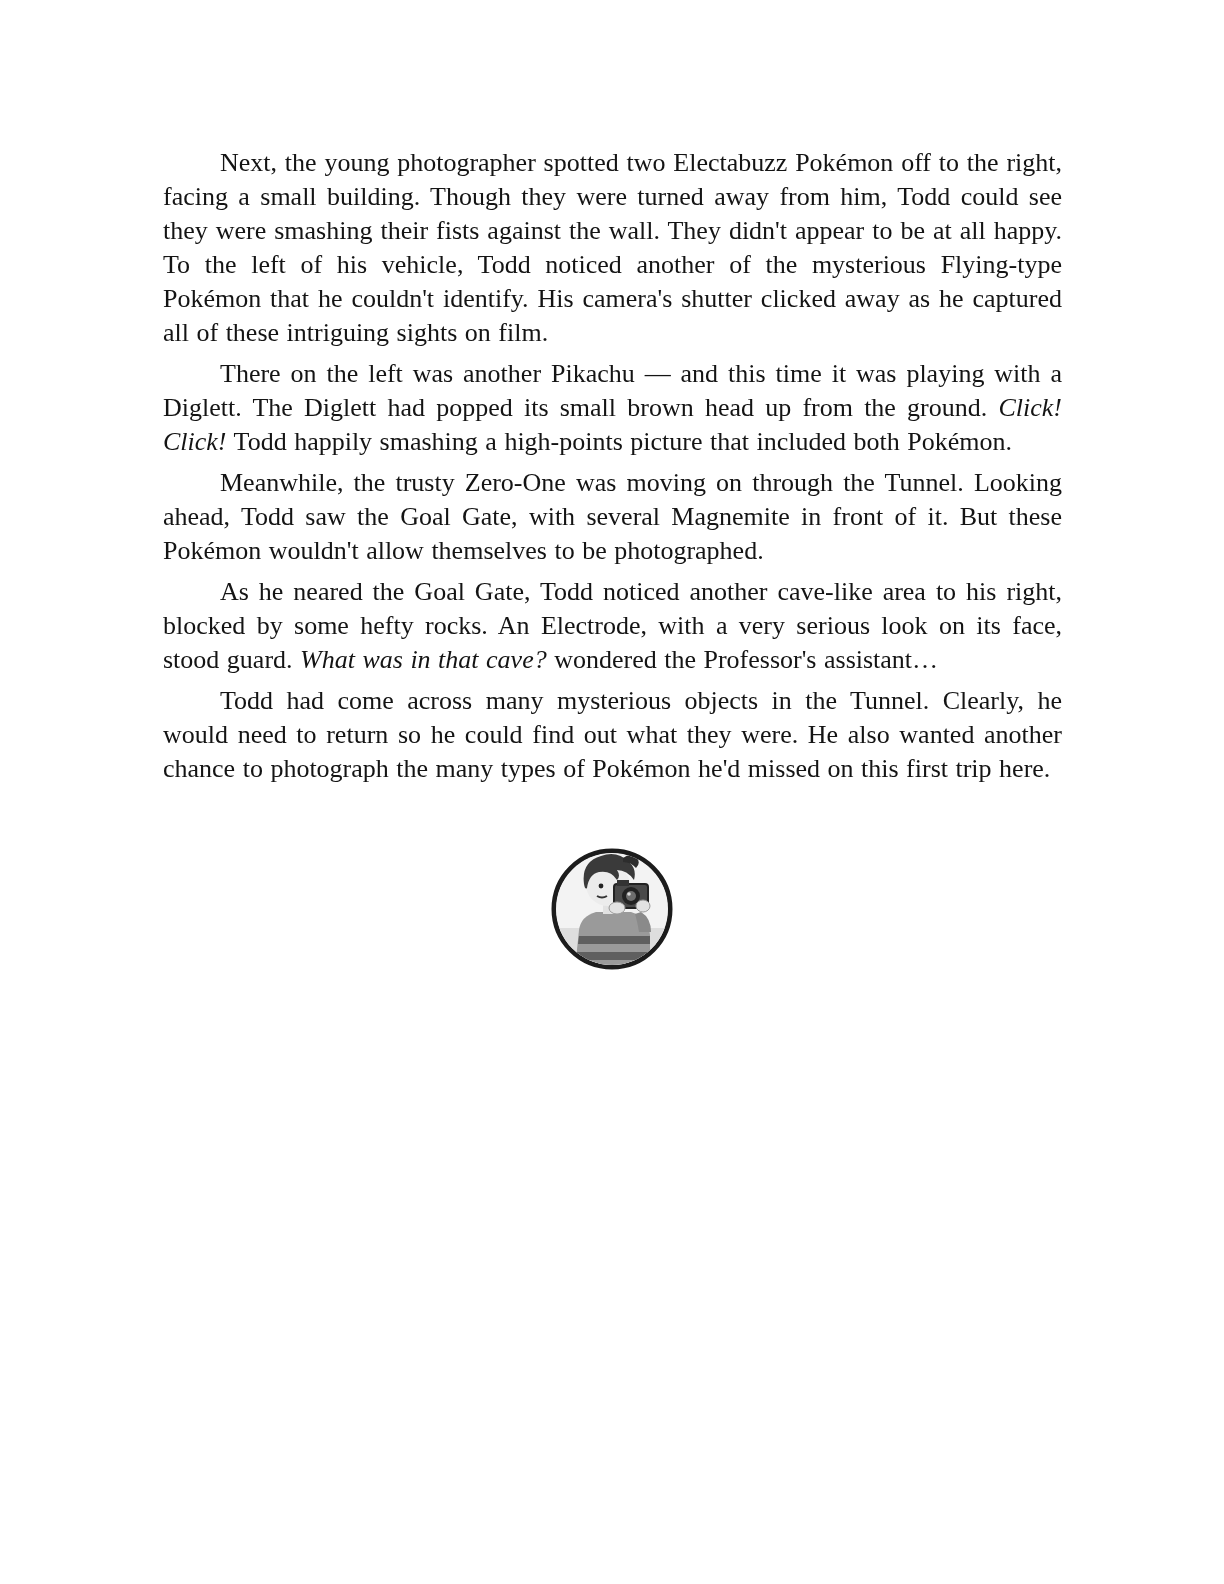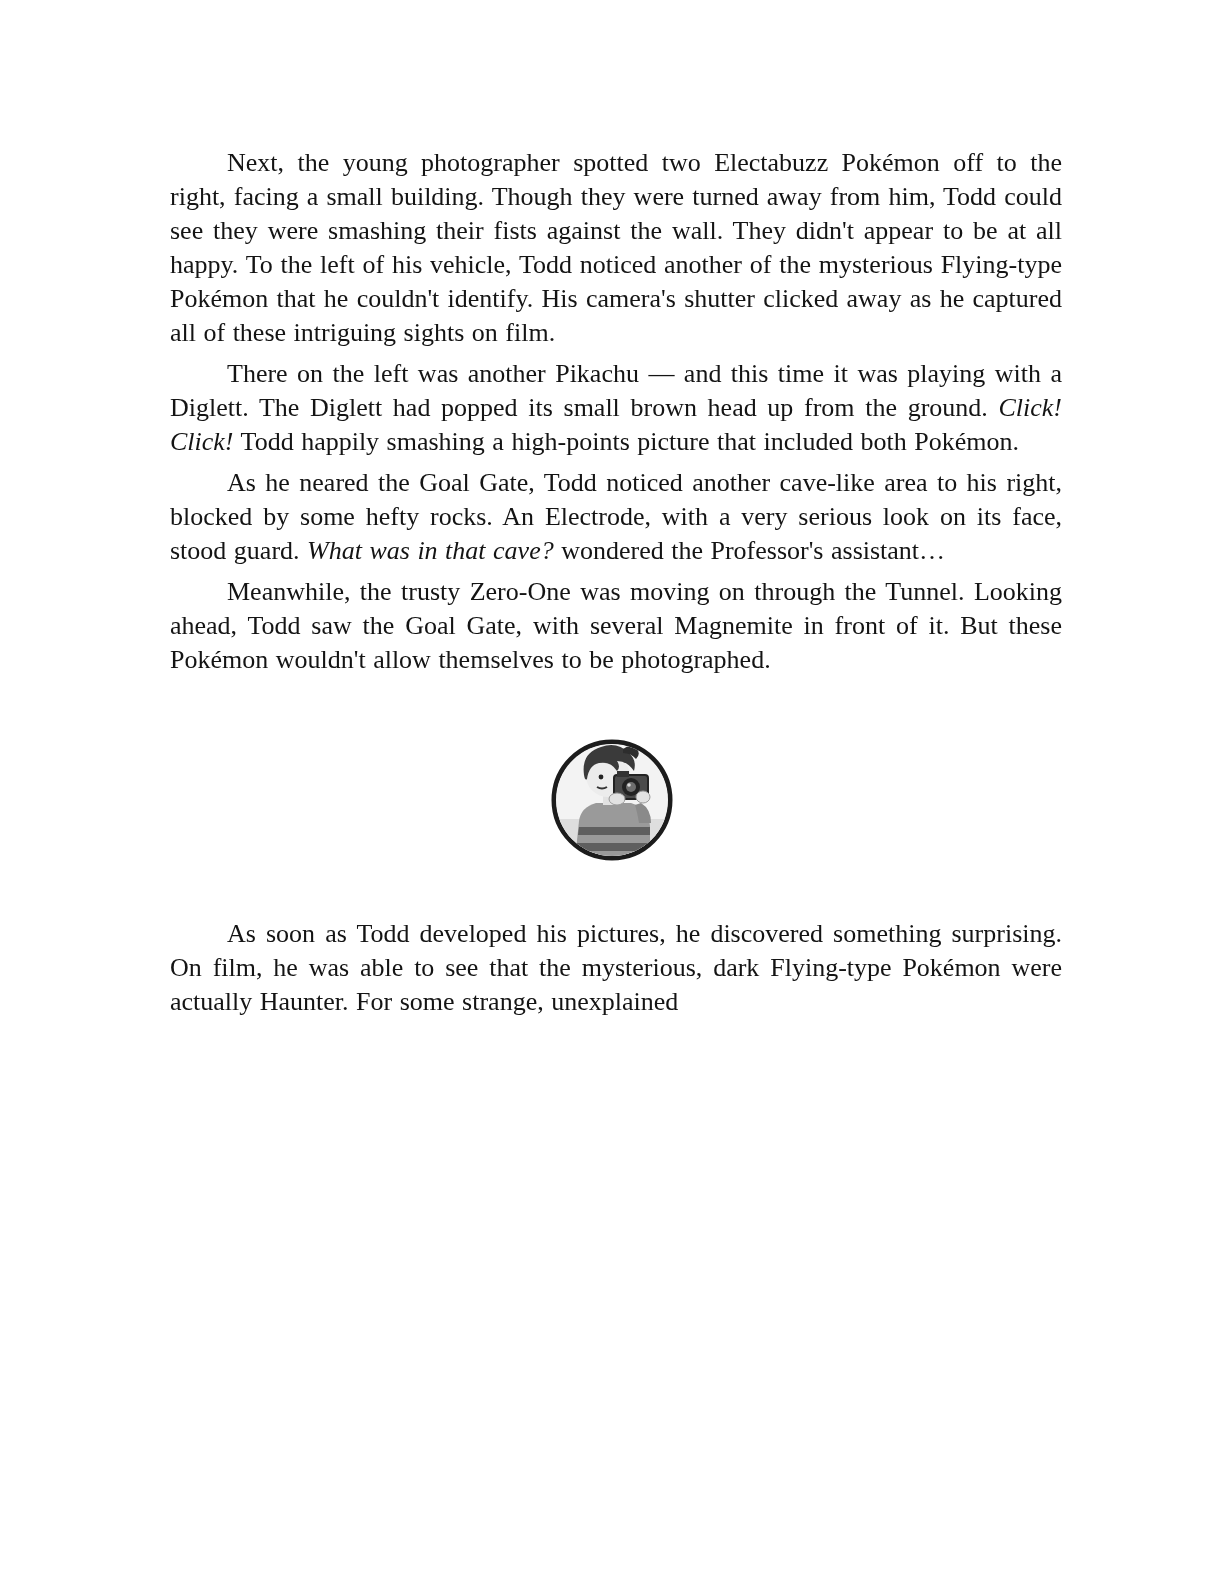--- a/index.html
+++ b/index.html
@@ -14,21 +14,21 @@
     color: #141414;
     overflow: hidden;
   }
   .page {
     box-sizing: border-box;
     width: 1224px;
     height: 1584px;
     padding: 146px 162px 0 162px;
   }
   .text-column p {
-    margin: 0 0 7px 8px;
+    margin: 0 0 7px 1px;
     font-size: 26px;
     line-height: 34px;
     text-align: justify;
     text-indent: 57px;
     word-spacing: 1px;
   }
   .text-column p em {
     font-style: italic;
   }
   .figure-wrap {
@@ -48,27 +48,30 @@
 
     <p>
       <span>Next, the young photographer spotted two Electabuzz Pokémon off to the right, facing a small building. Though they were turned away from him, Todd could see they were smashing their fists against the wall. They didn't appear to be at all happy. To the left of his vehicle, Todd noticed another of the mysterious Flying-type Pokémon that he couldn't identify. His camera's shutter clicked away as he captured all of these intriguing sights on film.</span>
     </p>
 
     <p>
       <span>There on the left was another Pikachu — and this time it was playing with a Diglett. The Diglett had popped its small brown head up from the ground. </span><em>Click! Click!</em><span> Todd happily smashing a high-points picture that included both Pokémon.</span>
     </p>
 
     <p>
+      <span>Meanwhile, the trusty Zero-One was moving on through the Tunnel. Looking ahead, Todd saw the Goal Gate, with several Magnemite in front of it. But these Pokémon wouldn't allow themselves to be photographed.</span>
+    </p>
+
+    <p>
       <span>As he neared the Goal Gate, Todd noticed another cave-like area to his right, blocked by some hefty rocks. An Electrode, with a very serious look on its face, stood guard. </span><em>What was in that cave?</em><span> wondered the Professor's assistant…</span>
     </p>
 
     <p>
-      <span>Meanwhile, the trusty Zero-One was moving on through the Tunnel. Looking ahead, Todd saw the Goal Gate, with several Magnemite in front of it. But these Pokémon wouldn't allow themselves to be photographed.</span>
+      <span>Todd had come across many mysterious objects in the Tunnel. Clearly, he would need to return so he could find out what they were. He also wanted another chance to photograph the many types of Pokémon he'd missed on this first trip here.</span>
     </p>
-
 
   </div>
 
   <div class="figure-wrap">
     <svg width="122" height="134" viewBox="0 0 122 134" role="img" aria-label="Todd the photographer holding a camera">
       <defs>
         <clipPath id="circleClip">
           <circle cx="61" cy="69" r="56"></circle>
         </clipPath>
       </defs>
@@ -101,18 +104,13 @@
         <circle cx="78" cy="54" r="1.8" fill="#dadada"></circle>
 
         <ellipse cx="66" cy="68" rx="8" ry="6" fill="#e2e2e2" stroke="#9a9a9a" stroke-width="1"></ellipse>
         <ellipse cx="92" cy="66" rx="7" ry="6" fill="#e2e2e2" stroke="#9a9a9a" stroke-width="1"></ellipse>
 
         <path d="M90 72 Q100 78 100 92 L88 92 Q86 80 84 74 Z" fill="#8a8a8a"></path>
       </g>
     </svg>
   </div>
 
-  <div class="text-column">
-    <p>
-      <span>As soon as Todd developed his pictures, he discovered something surprising. On film, he was able to see that the mysterious, dark Flying-type Pokémon were actually Haunter. For some strange, unexplained</span>
-    </p>
-  </div>
 </div>
 
 </body></html>

